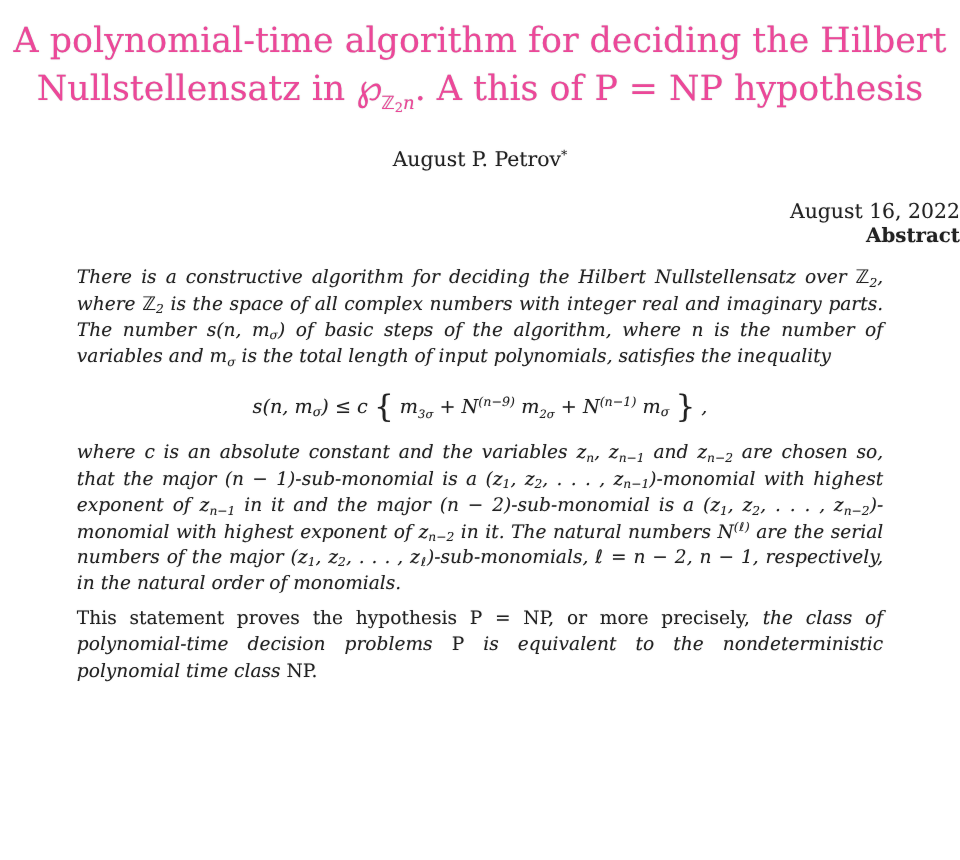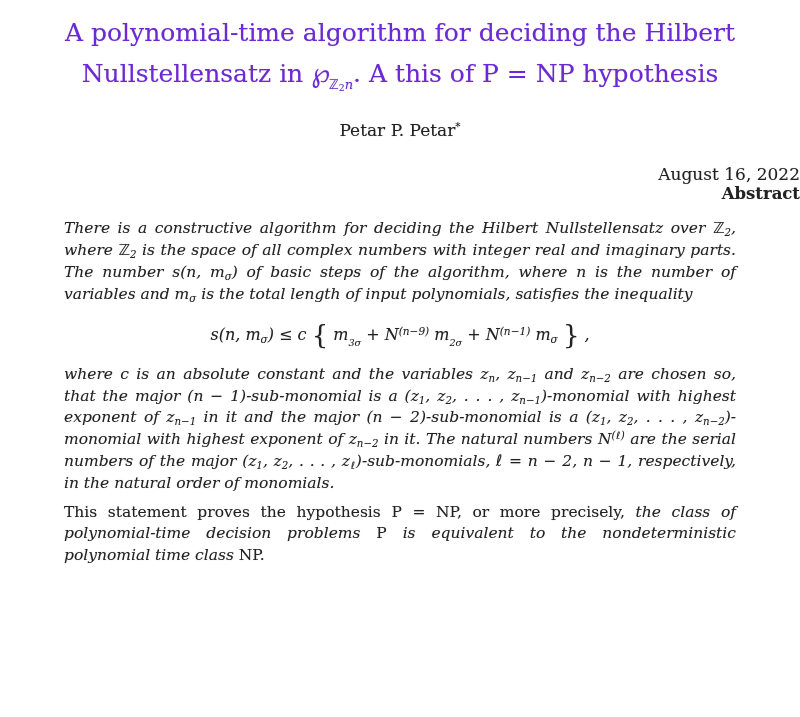--- a/index.html
+++ b/index.html
@@ -5,21 +5,21 @@
   html,body{margin:0;padding:0;}
   body{
     width:800px;height:717px;background:#ffffff;
     font-family:"DejaVu Serif","DejaVu Sans",serif;
     color:#222;overflow:hidden;
     text-shadow:0 0 1px rgba(70,70,70,.35);
   }
   .page{width:800px;height:717px;position:relative;}
   .title{
     margin:13px 2px 0;text-align:center;
-    font-size:25px;line-height:40px;font-weight:normal;color:#6d28d9;
+    font-size:29px;line-height:40px;font-weight:normal;color:#ec4899;
   }
   .tline{display:block;}
   b{font-weight:normal;}
   .author{margin-top:26px;text-align:center;font-size:17px;}
   .author sup{font-size:0.62em;vertical-align:0.55em;line-height:0;}
   .date{margin-top:24px;text-align:right;font-size:17px;}
   .abs-head{text-align:right;font-size:16.5px;font-weight:bold;}
   .content{margin:15px 64px 0;font-size:15.5px;line-height:21.8px;}
   .content p{margin:0;text-align:justify;}
   .thm{font-style:italic;margin-top:8px !important;}
@@ -54,21 +54,21 @@
 <div class="page">
 
   <h1 class="title">
       <span class="tline">A polynomial-time algorithm for deciding the Hilbert</span>
       <span class="tline"><span>Nullstellensatz in </span><span class="tmath"><span class="scriptP">℘</span><span class="ss tss">
             <span class="ssrow"><span class="bb">ℤ</span><span class="tiny2">2</span></span>
             <span class="ssrow ital">n</span>
           </span></span><span>. A this of </span><b>P = NP</b><span> hypothesis</span></span>
     </h1>
 
-  <div class="author"><span>Petar P. Petar</span><sup>*</sup></div>
+  <div class="author"><span>August P. Petrov</span><sup>*</sup></div>
 
   <div class="date">August 16, 2022</div>
 
   <div class="abs-head">Abstract</div>
 
   <div class="content">
     <p class="thm">There is a constructive algorithm for deciding the Hilbert Nullstellensatz over <span class="bb">ℤ</span><sub>2</sub>, where <span class="bb">ℤ</span><sub>2</sub> is the space of all complex numbers with integer real and imaginary parts.  The number s(n, m<sub>σ</sub>) of basic steps of the algorithm, where n is the number of variables and m<sub>σ</sub> is the total length of input polynomials, satisfies the inequality</p>
     <div class="formula">s(n, m<sub>σ</sub>) ≤ c <span class="big">{</span> m<span class="ss">
           <span>3</span>
           <span>σ</span>

